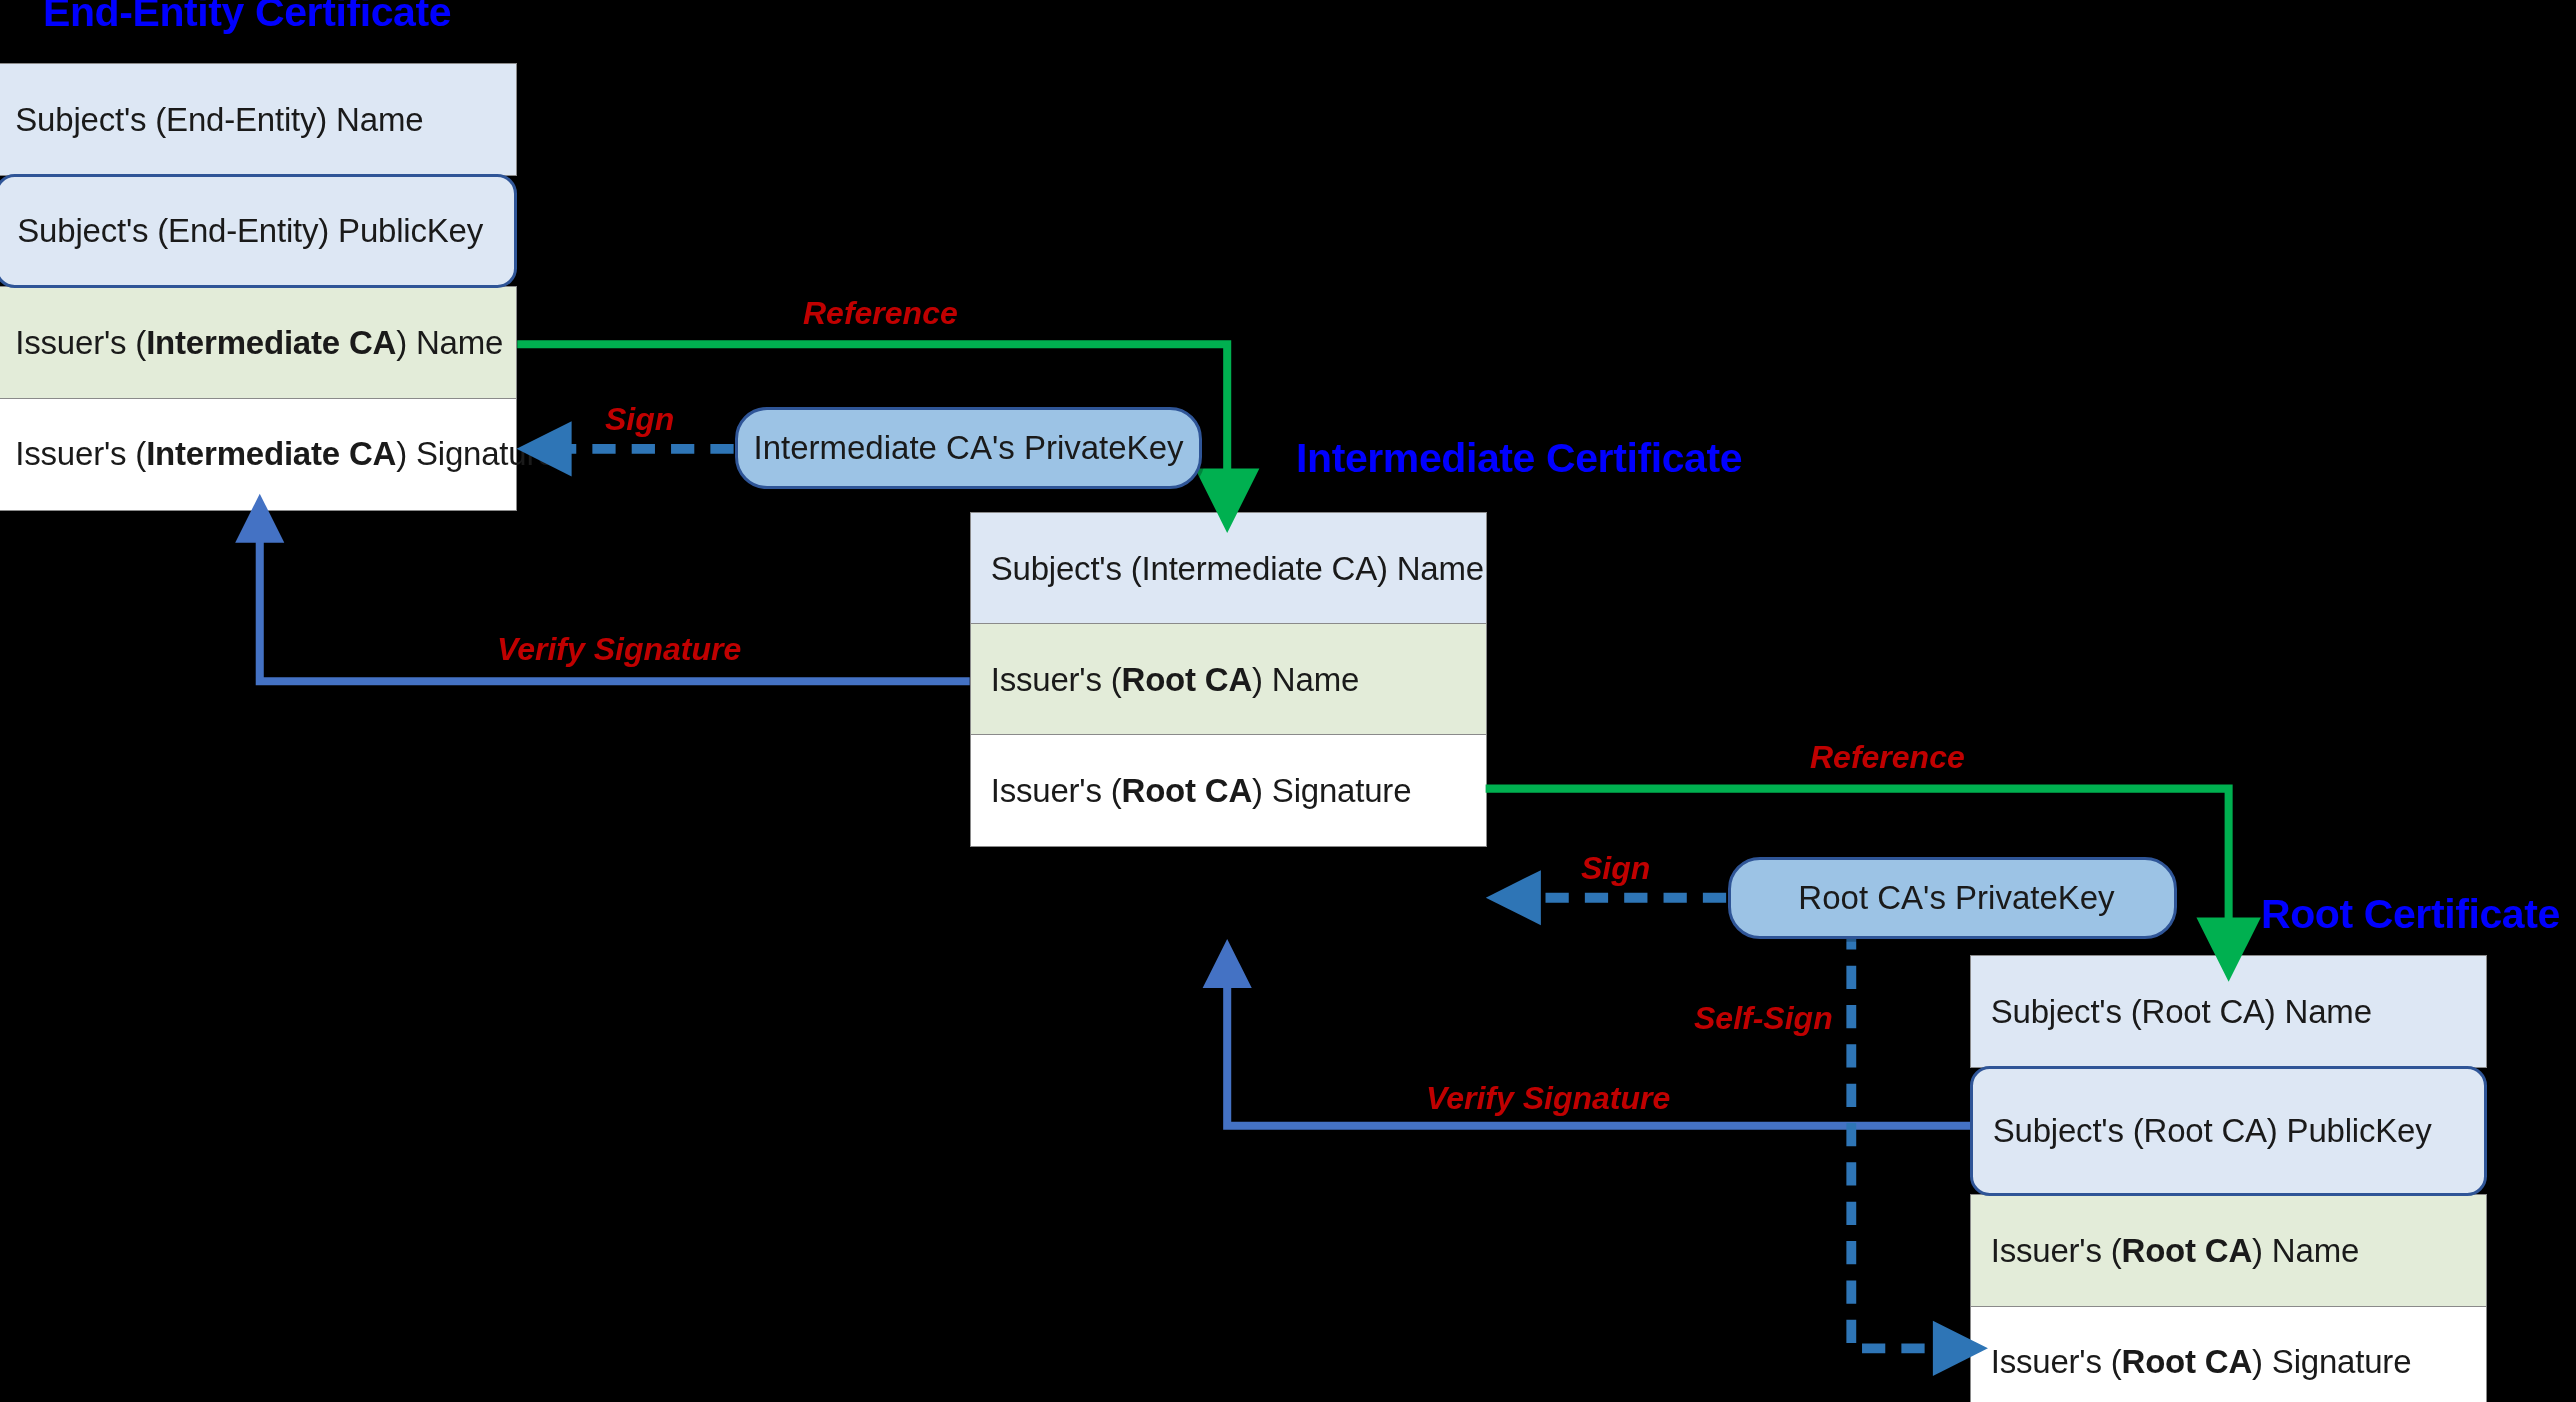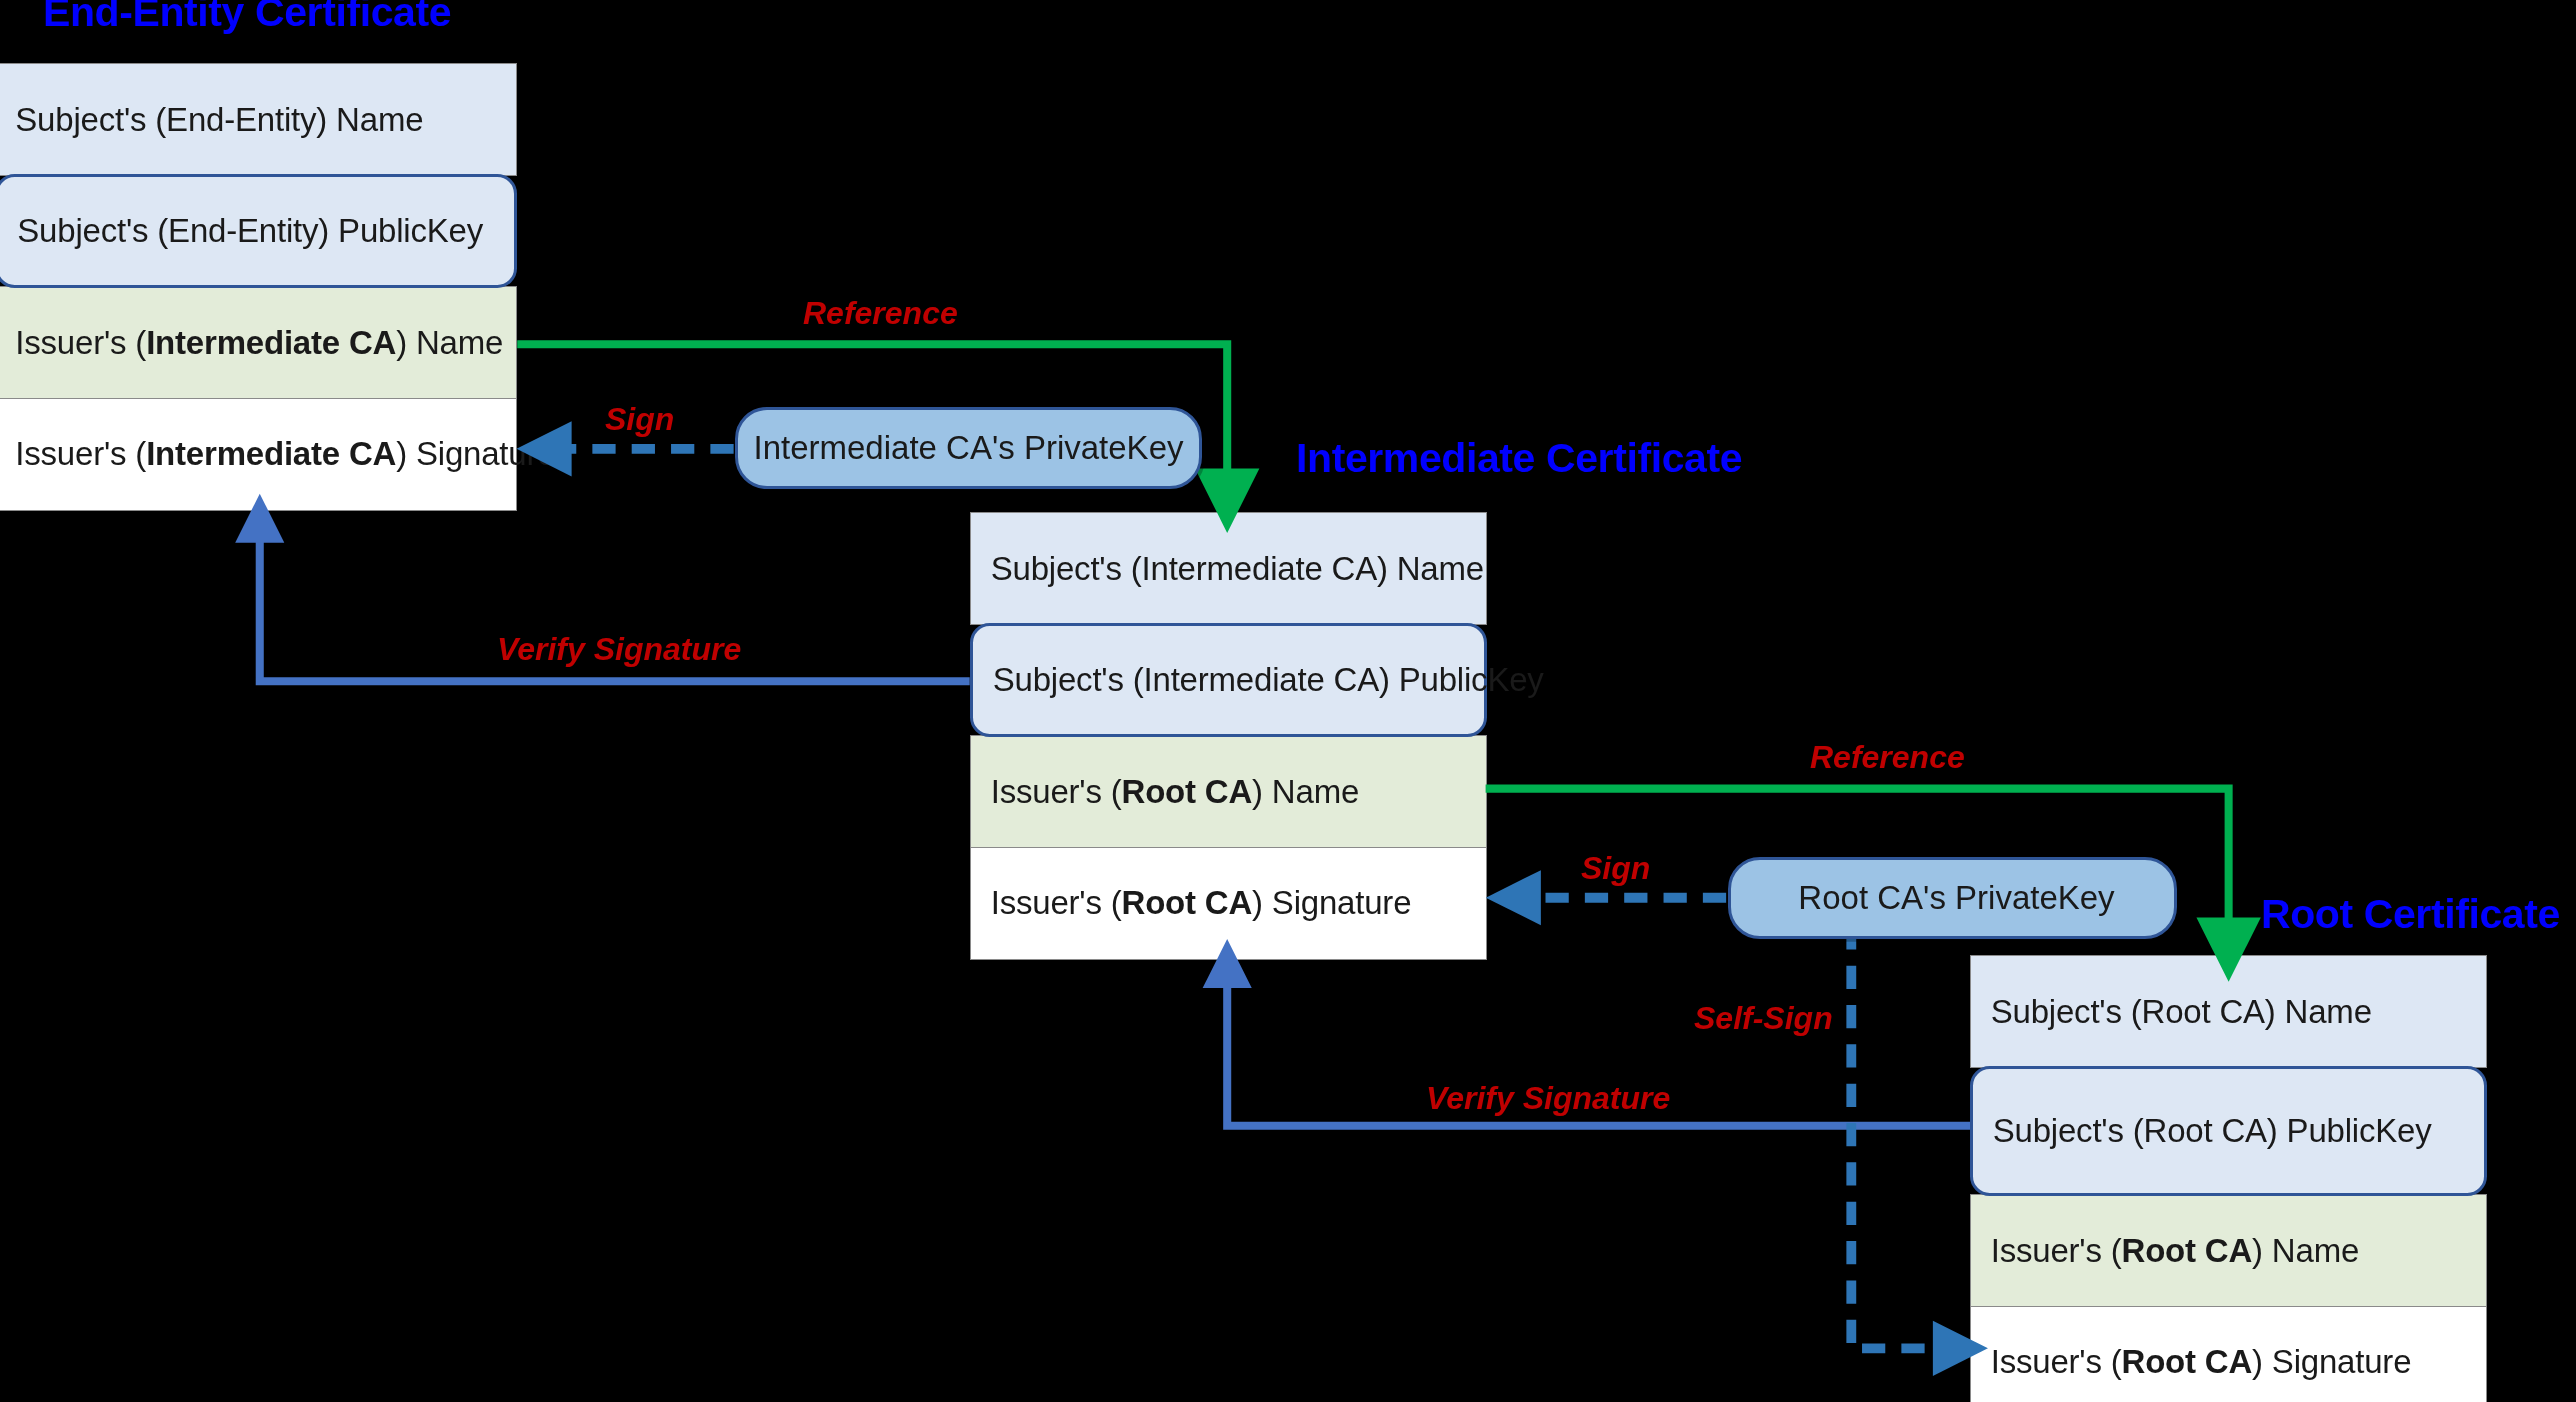--- a/index.html
+++ b/index.html
@@ -164,23 +164,20 @@
   <div class="privkey" style="left:735px; top:407px; width:467px; height:82px;">
     <span>Intermediate CA's PrivateKey</span>
   </div>
 
   <div class="cert-title" style="left:1274px; top:435px;margin-left:22px;">Intermediate Certificate</div>
 
   <div class="cert" style="left:970px; top:512px; width:517px;">
     <div class="cert-row row-name" style="height:113px;">
       <span>Subject's (Intermediate CA) Name</span>
     </div>
-    <div class="cert-row row-pubkey" style="height:114px; margin-top:-1.8px;">
-      <span>Subject's (Intermediate CA) PublicKey</span>
-    </div>
     <div class="cert-row row-issuer" style="height:113px; margin-top:-1.8px;">
       <span><span>Issuer's (</span><b>Root CA</b><span>) Name</span></span>
     </div>
     <div class="cert-row row-sig" style="height:113px; margin-top:-1.8px;">
       <span><span>Issuer's (</span><b>Root CA</b><span>) Signature</span></span>
     </div>
   </div>
 
   <div class="privkey" style="left:1728px; top:857px; width:449px; height:82px;padding-left:8px;">
     <span>Root CA's PrivateKey</span>

